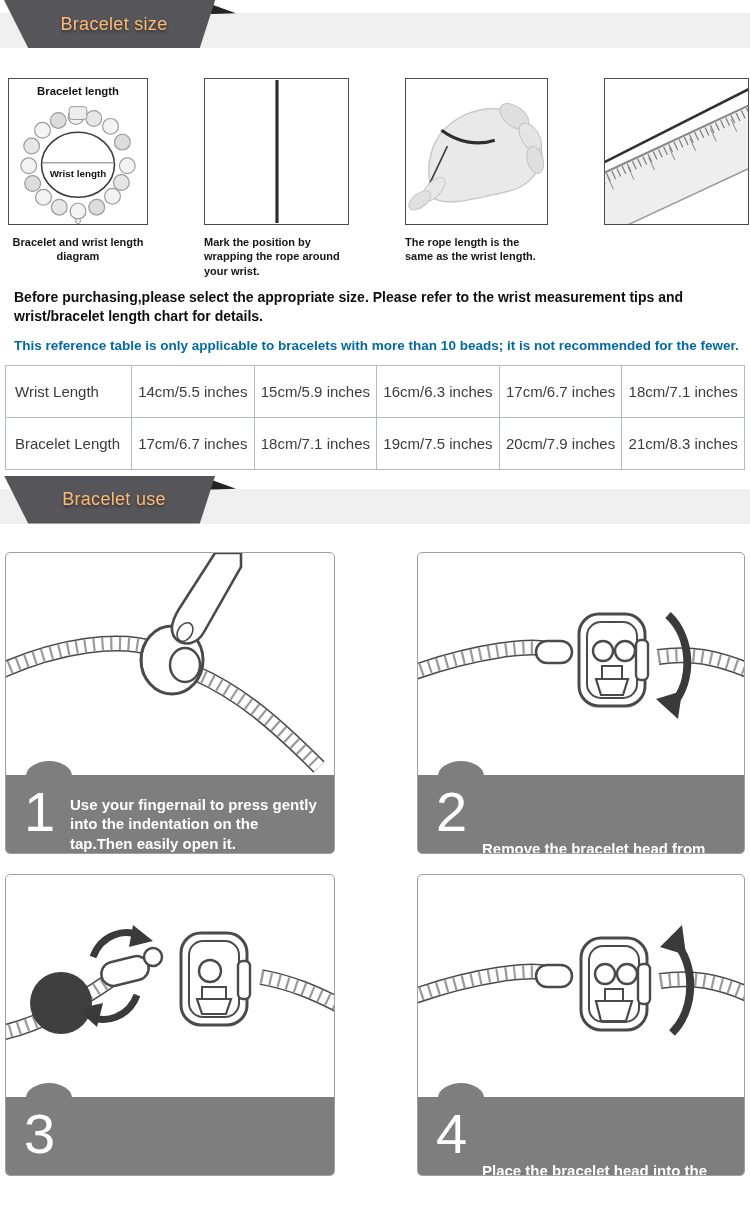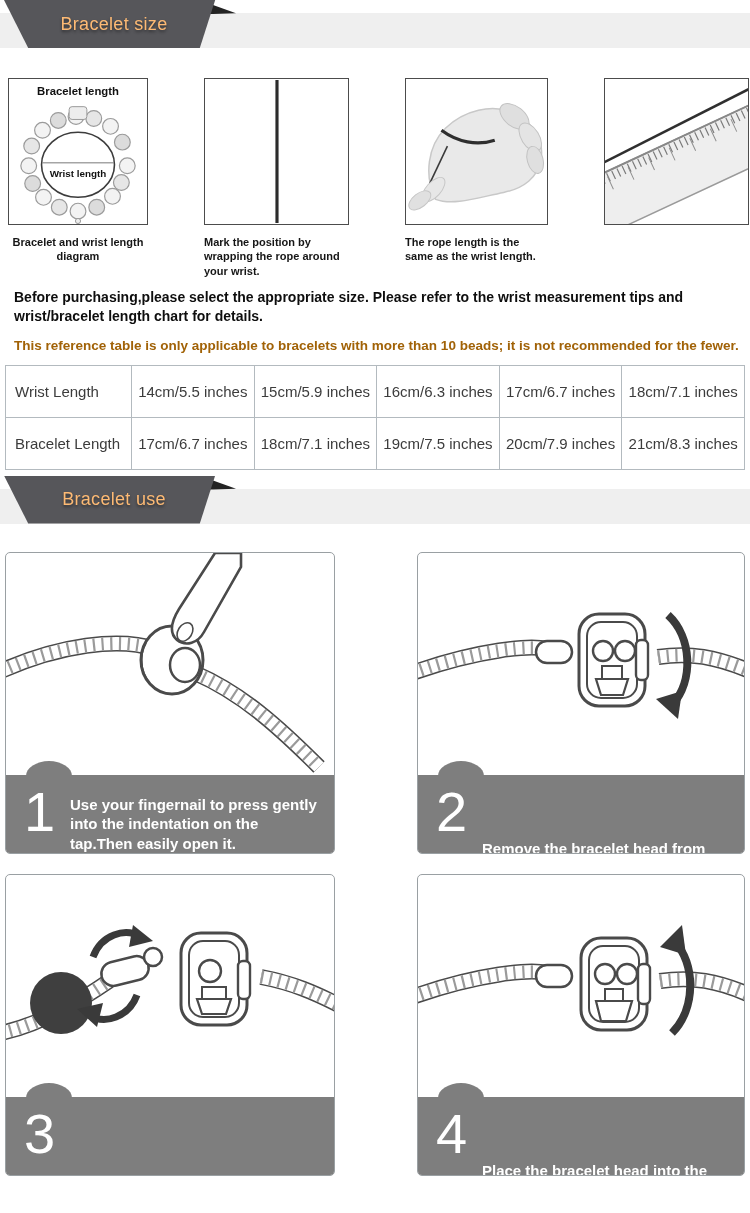--- a/index.html
+++ b/index.html
@@ -21,21 +21,21 @@
   .measure-grid{display:grid;grid-template-columns:140px 145px 143px 145px;column-gap:56px;
     row-gap:10px;margin:28px 0 0 8px;}
   .mbox{width:100%;height:147px;border:1.5px solid #4c4c4c;background:#fff;box-sizing:border-box;overflow:hidden;}
   .mbox svg{display:block;width:100%;height:100%;}
   .mcap{font-size:11px;font-weight:bold;line-height:1.3;color:#161616;}
   .mcap.center{text-align:center;}
   .mcap.wide{white-space:nowrap;margin-left:-6px;}
 
   
   .intro{margin:10px 14px 0 14px;font-size:14px;line-height:1.38;font-weight:bold;color:#0e0e0e;}
-  .note{margin:11px 0 0 14px;font-size:13.5px;font-weight:bold;color:#a16207;white-space:nowrap;}
+  .note{margin:11px 0 0 14px;font-size:13.5px;font-weight:bold;color:#0369a1;white-space:nowrap;}
 
   
   .size-table{margin:12px 5px 0 5px;border-collapse:collapse;width:740px;table-layout:fixed;}
   .size-table td{border:1px solid #b3babf;height:51px;text-align:center;font-size:15px;color:#3c3c3c;
     padding:0 2px;}
   .size-table td.rowhead{text-align:left;padding-left:9px;width:114px;}
 
   
   .panels{display:grid;grid-template-columns:330px 328px;column-gap:82px;row-gap:20px;
     margin:26px 0 0 5px;}

